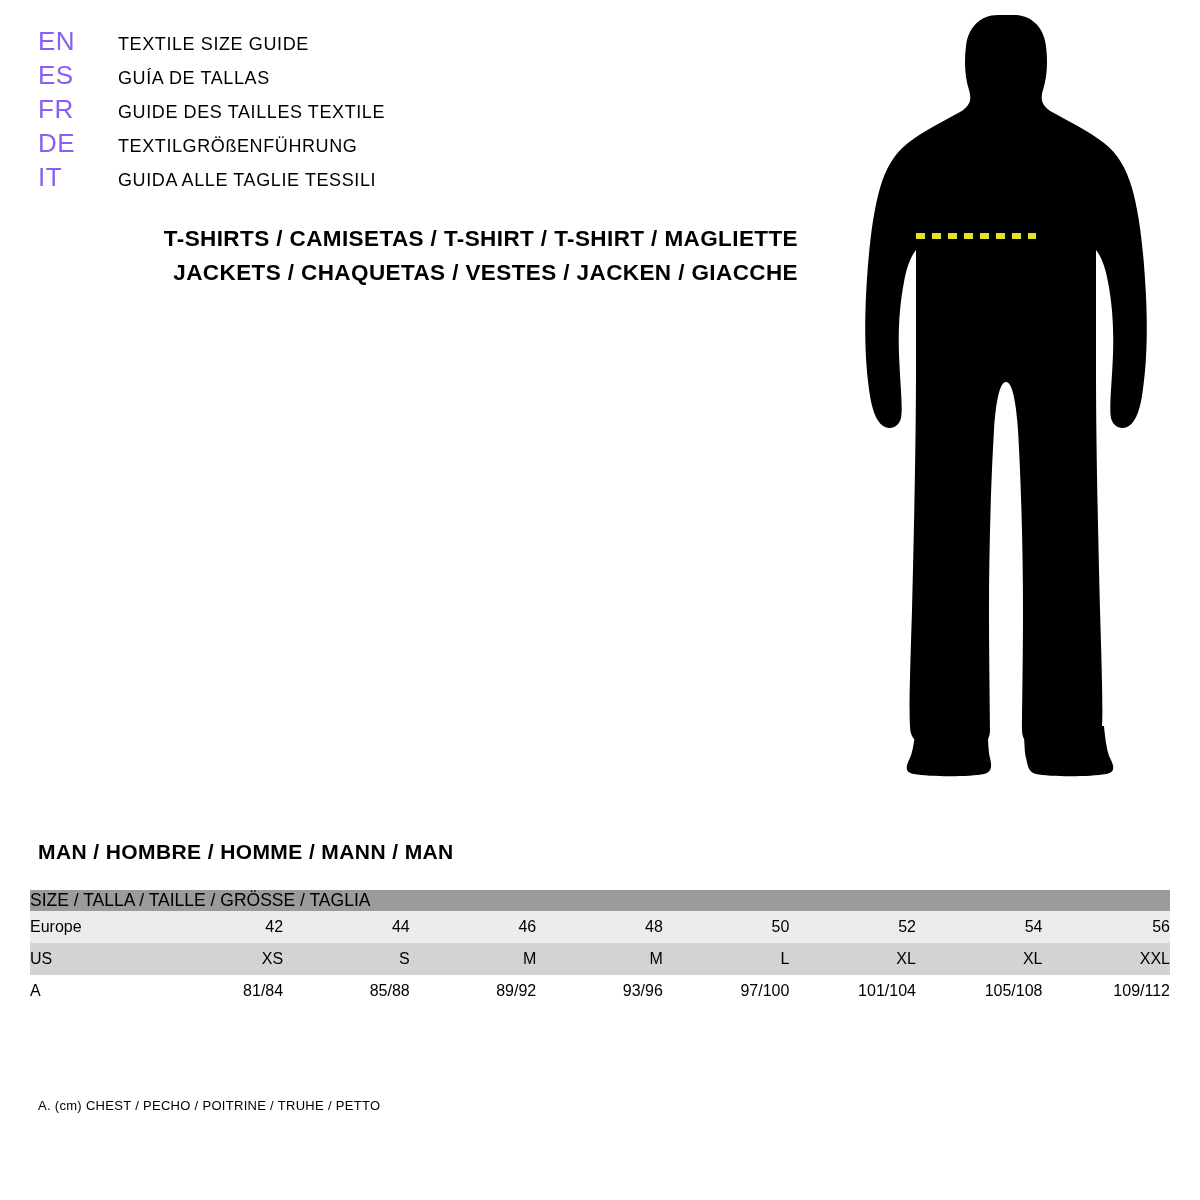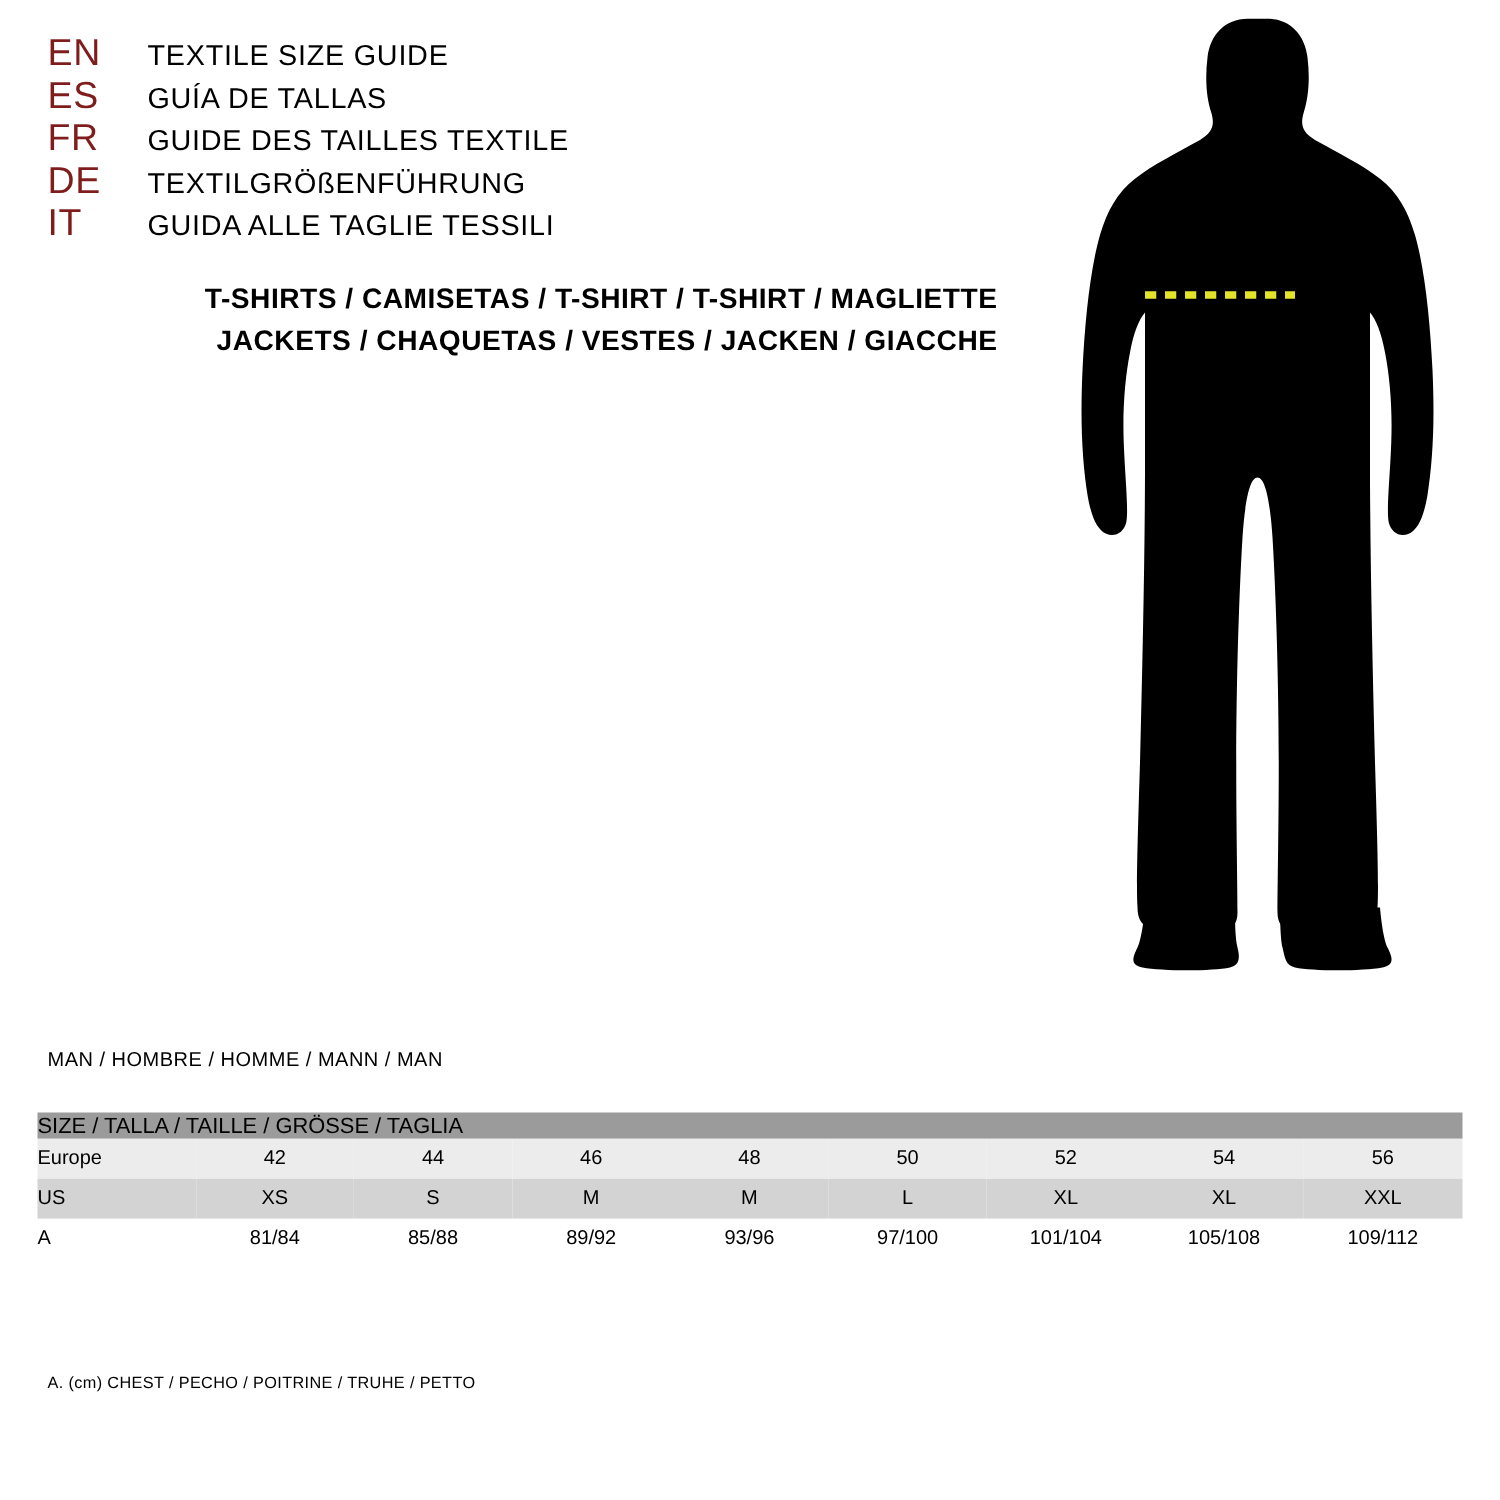--- a/index.html
+++ b/index.html
@@ -28,26 +28,26 @@
     top: 26px;
     width: 700px;
   }
   .lang-row {
     display: flex;
     align-items: baseline;
     height: 34px;
   }
   .lang-code {
     width: 80px;
-    font-size: 30px;
+    font-size: 26px;
     letter-spacing: 0.5px;
-    color: #7f1d1d;
+    color: #8b5cf6;
   }
   .lang-text {
-    font-size: 23px;
+    font-size: 18px;
     letter-spacing: 0.6px;
     color: #000;
   }
 
   .garment-lines {
     position: absolute;
     left: 38px;
     top: 222px;
     width: 760px;
   }
@@ -85,22 +85,22 @@
     width: 28px;
     height: 3px;
     background: repeating-linear-gradient(to right, #000 0 7px, transparent 7px 12px);
   }
 
   
   .section-title {
     position: absolute;
     left: 38px;
     top: 840px;
-    font-size: 16px;
-    font-weight: normal;
+    font-size: 21px;
+    font-weight: bold;
     letter-spacing: 0.4px;
     color: #000;
   }
 
   table.size-table {
     position: absolute;
     left: 30px;
     top: 890px;
     width: 1140px;
     border-collapse: collapse;
@@ -111,21 +111,21 @@
     font-size: 16px;
     color: #000;
     padding: 0;
   }
   td.label-cell {
     text-align: left;
     padding-left: 12px;
     width: 170px;
   }
   td.val-cell {
-    text-align: center;
+    text-align: right;
   }
   tr.head-row td {
     background: #9b9b9b;
     font-size: 17.5px;
     height: 18px;
   }
   tr.band-dark td {
     background: #d3d3d3;
     margin-left: 20px;
   }

